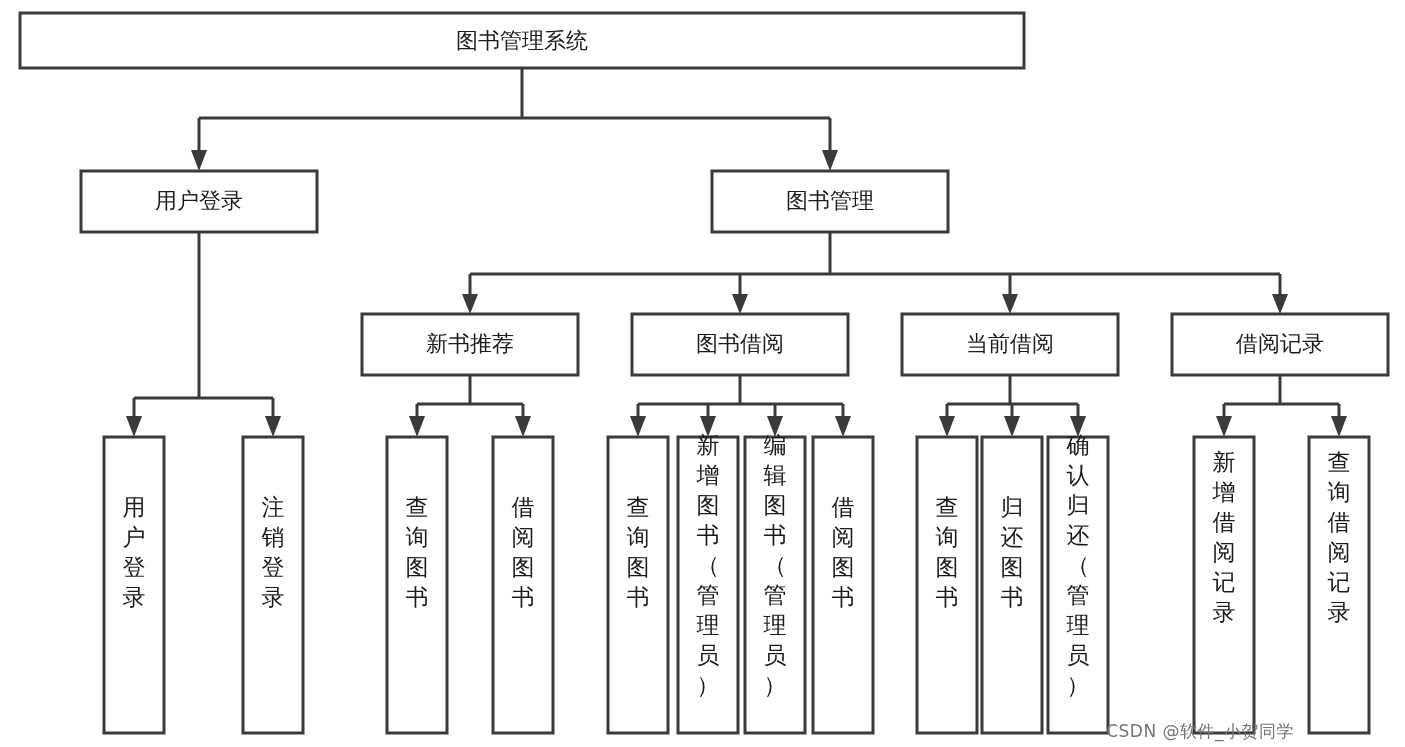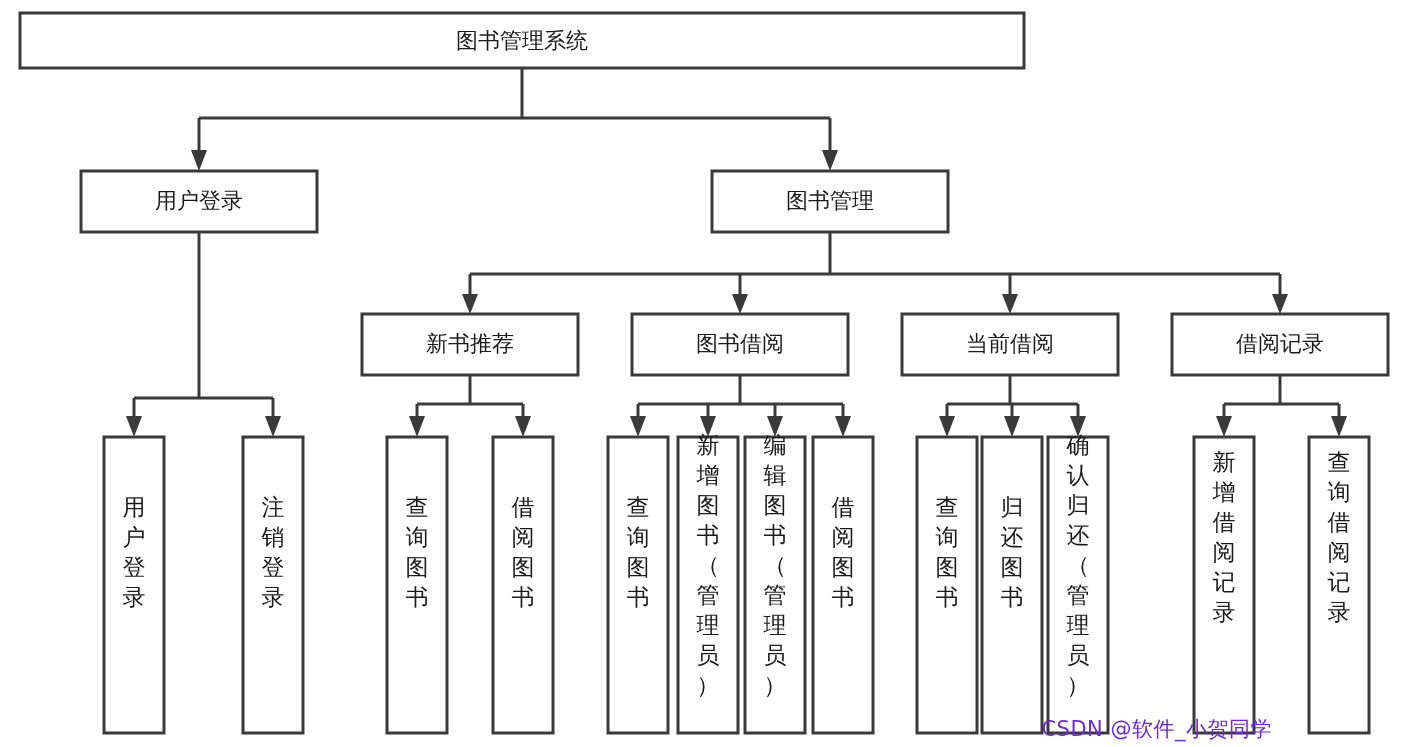--- a/index.html
+++ b/index.html
@@ -51,25 +51,25 @@
     dominant-baseline: middle;
   }
   .node-label-v {
     fill: #1b1b1b;
     font-family: "DejaVu Sans", "Liberation Sans", sans-serif;
     font-size: 23px;
     text-anchor: middle;
   }
   .watermark {
     position: absolute;
-    right: 22px;
+    right: 0;
     bottom: 4px;
-    color: #6d28d9;
-    font-family: "DejaVu Sans", "Liberation Sans", sans-serif;
-    font-size: 21px;
+    color: #737373;
+    font-family: "DejaVu Sans", "Liberation Sans", sans-serif;
+    font-size: 17px;
     letter-spacing: 0.5px;
     white-space: nowrap;
     user-select: none;
   }
 </style>
 </head>
 <body>
 
 <div id="diagram-root">
 

